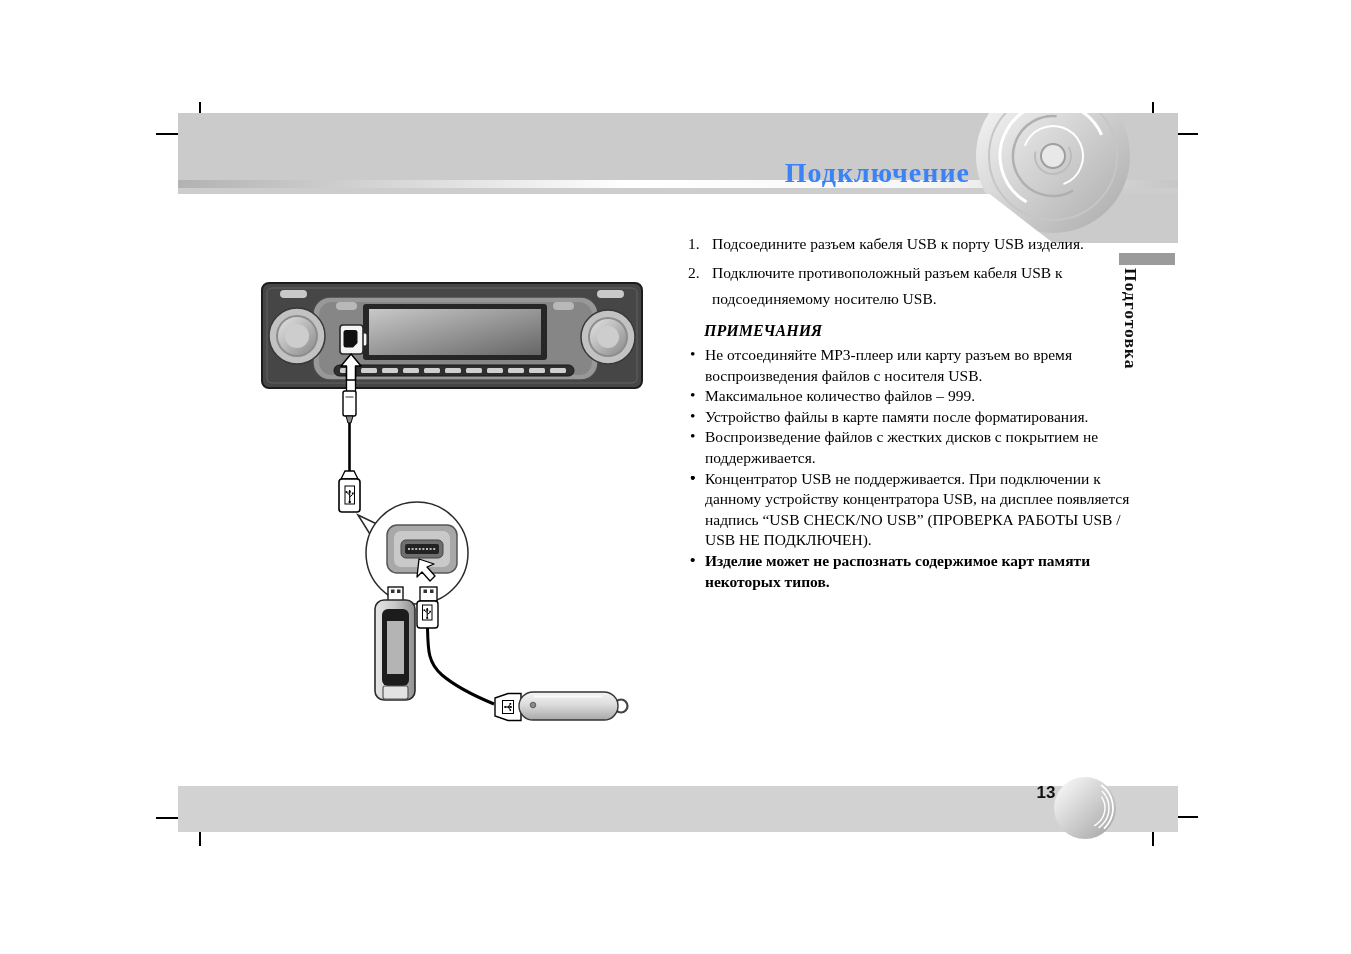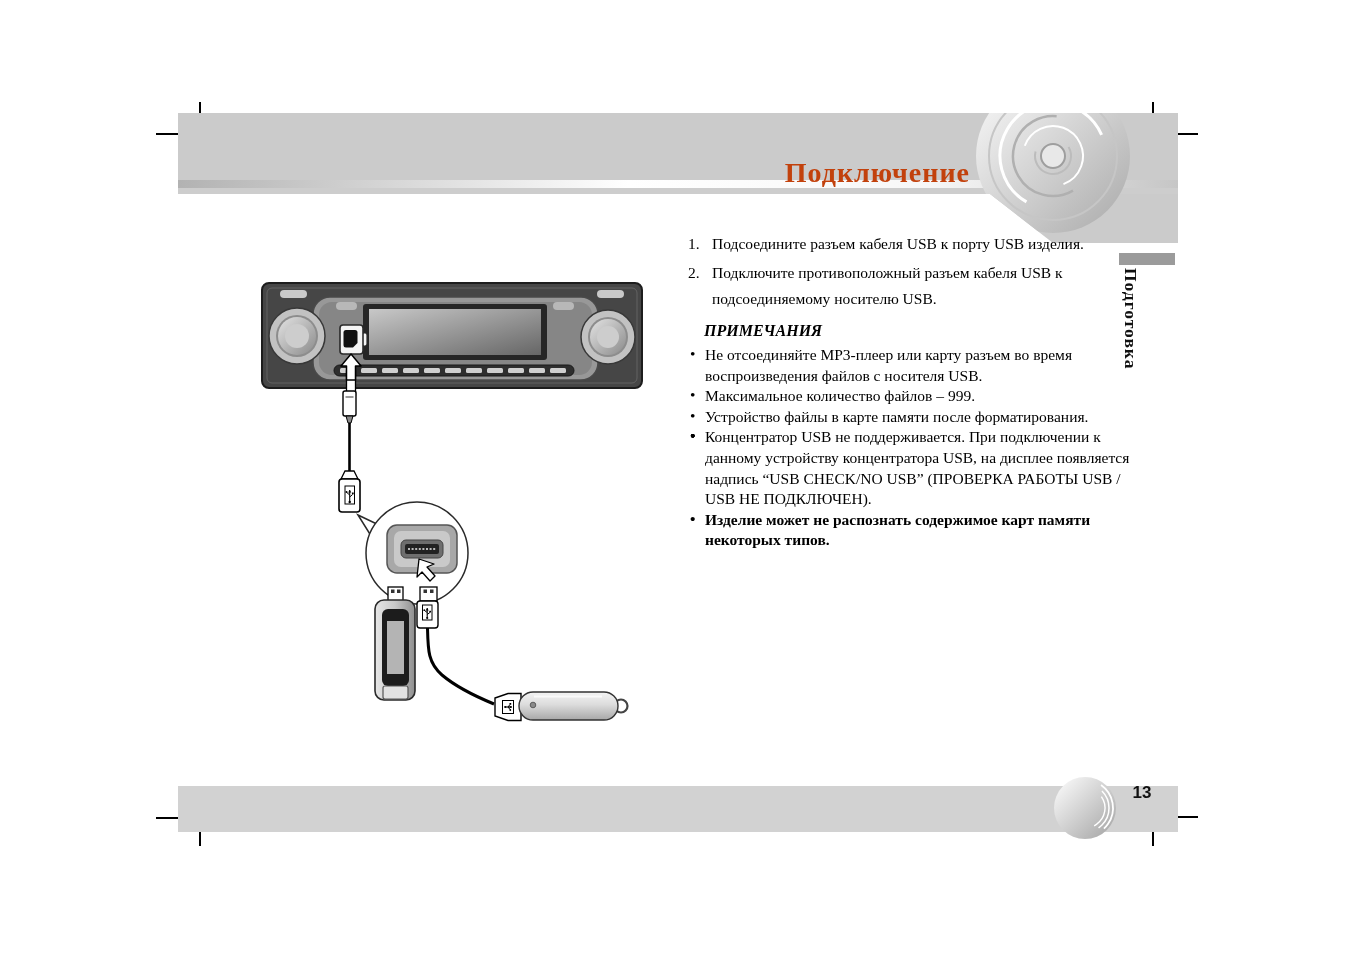--- a/index.html
+++ b/index.html
@@ -6,21 +6,21 @@
   #page{
     position:relative;width:1351px;height:954px;background:#ffffff;overflow:hidden;
     font-family:"Liberation Serif","DejaVu Serif",serif;color:#000;
   }
   
   .crop{position:absolute;background:#000;}
   
   .hdr-svg{position:absolute;left:178px;top:113px;}
   .hdr-title{
     position:absolute;left:640px;top:157px;width:330px;text-align:right;
-    font-size:28px;font-weight:bold;letter-spacing:1px;color:#c2410c;
+    font-size:28px;font-weight:bold;letter-spacing:1px;color:#3b82f6;
   }
   
   .section-title{
     position:absolute;left:250px;top:213px;
     font-size:19px;font-weight:bold;letter-spacing:.2px;
     border-bottom:2px solid #000;padding-bottom:3px;
   }
   .diagram{position:absolute;left:250px;top:275px;}
   
   .rcol{position:absolute;left:688px;top:231px;width:436px;font-size:15.5px;}
@@ -39,21 +39,21 @@
   .chapter-tab{position:absolute;left:1119px;top:253px;width:56px;height:12px;background:#9b9b9b;}
   .chapter-label{
     position:absolute;left:1120px;top:268px;height:120px;
     writing-mode:vertical-rl;text-orientation:mixed;
     font-size:17.5px;font-weight:bold;letter-spacing:1px;color:#111;
   }
   
   .footer-band{position:absolute;left:178px;top:786px;width:1000px;height:46px;background:#d2d2d2;}
   .badge-svg{position:absolute;left:1048px;top:771px;}
   .page-num{
-    position:absolute;left:1117px;top:783px;width:50px;text-align:center;
+    position:absolute;left:1021px;top:783px;width:50px;text-align:center;
     font-family:"Liberation Sans","DejaVu Sans",sans-serif;
     font-size:17px;font-weight:bold;color:#111;
   }
 </style>
 </head>
 <body>
 
 <div id="page">
 
   <div class="crop" style="left:199px;top:102px;width:2px;height:24px;"></div>
@@ -275,21 +275,21 @@
         <span>Подключите противоположный разъем кабеля USB к подсоединяемому носителю USB.</span>
       </li>
     </ol>
 
     <p class="notes-heading">ПРИМЕЧАНИЯ</p>
 
     <ul class="notes">
       <li><span class="bullet">•</span><span>Не отсоединяйте MP3-плеер или карту разъем во время воспроизведения файлов с носителя USB.</span></li>
       <li><span class="bullet">•</span><span>Максимальное количество файлов – 999.</span></li>
       <li><span class="bullet">•</span><span>Устройство файлы в карте памяти после форматирования.</span></li>
-      <li><span class="bullet">•</span></li>
+      <li><span class="bullet">•</span><span>Воспроизведение файлов с жестких дисков с покрытием не поддерживается.</span></li>
       <li><span class="bullet">•</span></li>
       <li><span class="bullet">•</span></li>
       <li><span class="bullet">•</span></li>
       <li><span class="bullet">•</span><span>Концентратор USB не поддерживается. При подключении к данному устройству концентратора USB, на дисплее появляется надпись “USB CHECK/NO USB” (ПРОВЕРКА РАБОТЫ USB / USB НЕ ПОДКЛЮЧЕН).</span></li>
       <li class="bold"><span class="bullet">•</span><span>Изделие может не распознать содержимое карт памяти некоторых типов.</span></li>
     </ul>
   </div>
 
   <div class="chapter-tab"></div>
   <div class="chapter-label">Подготовка</div>

